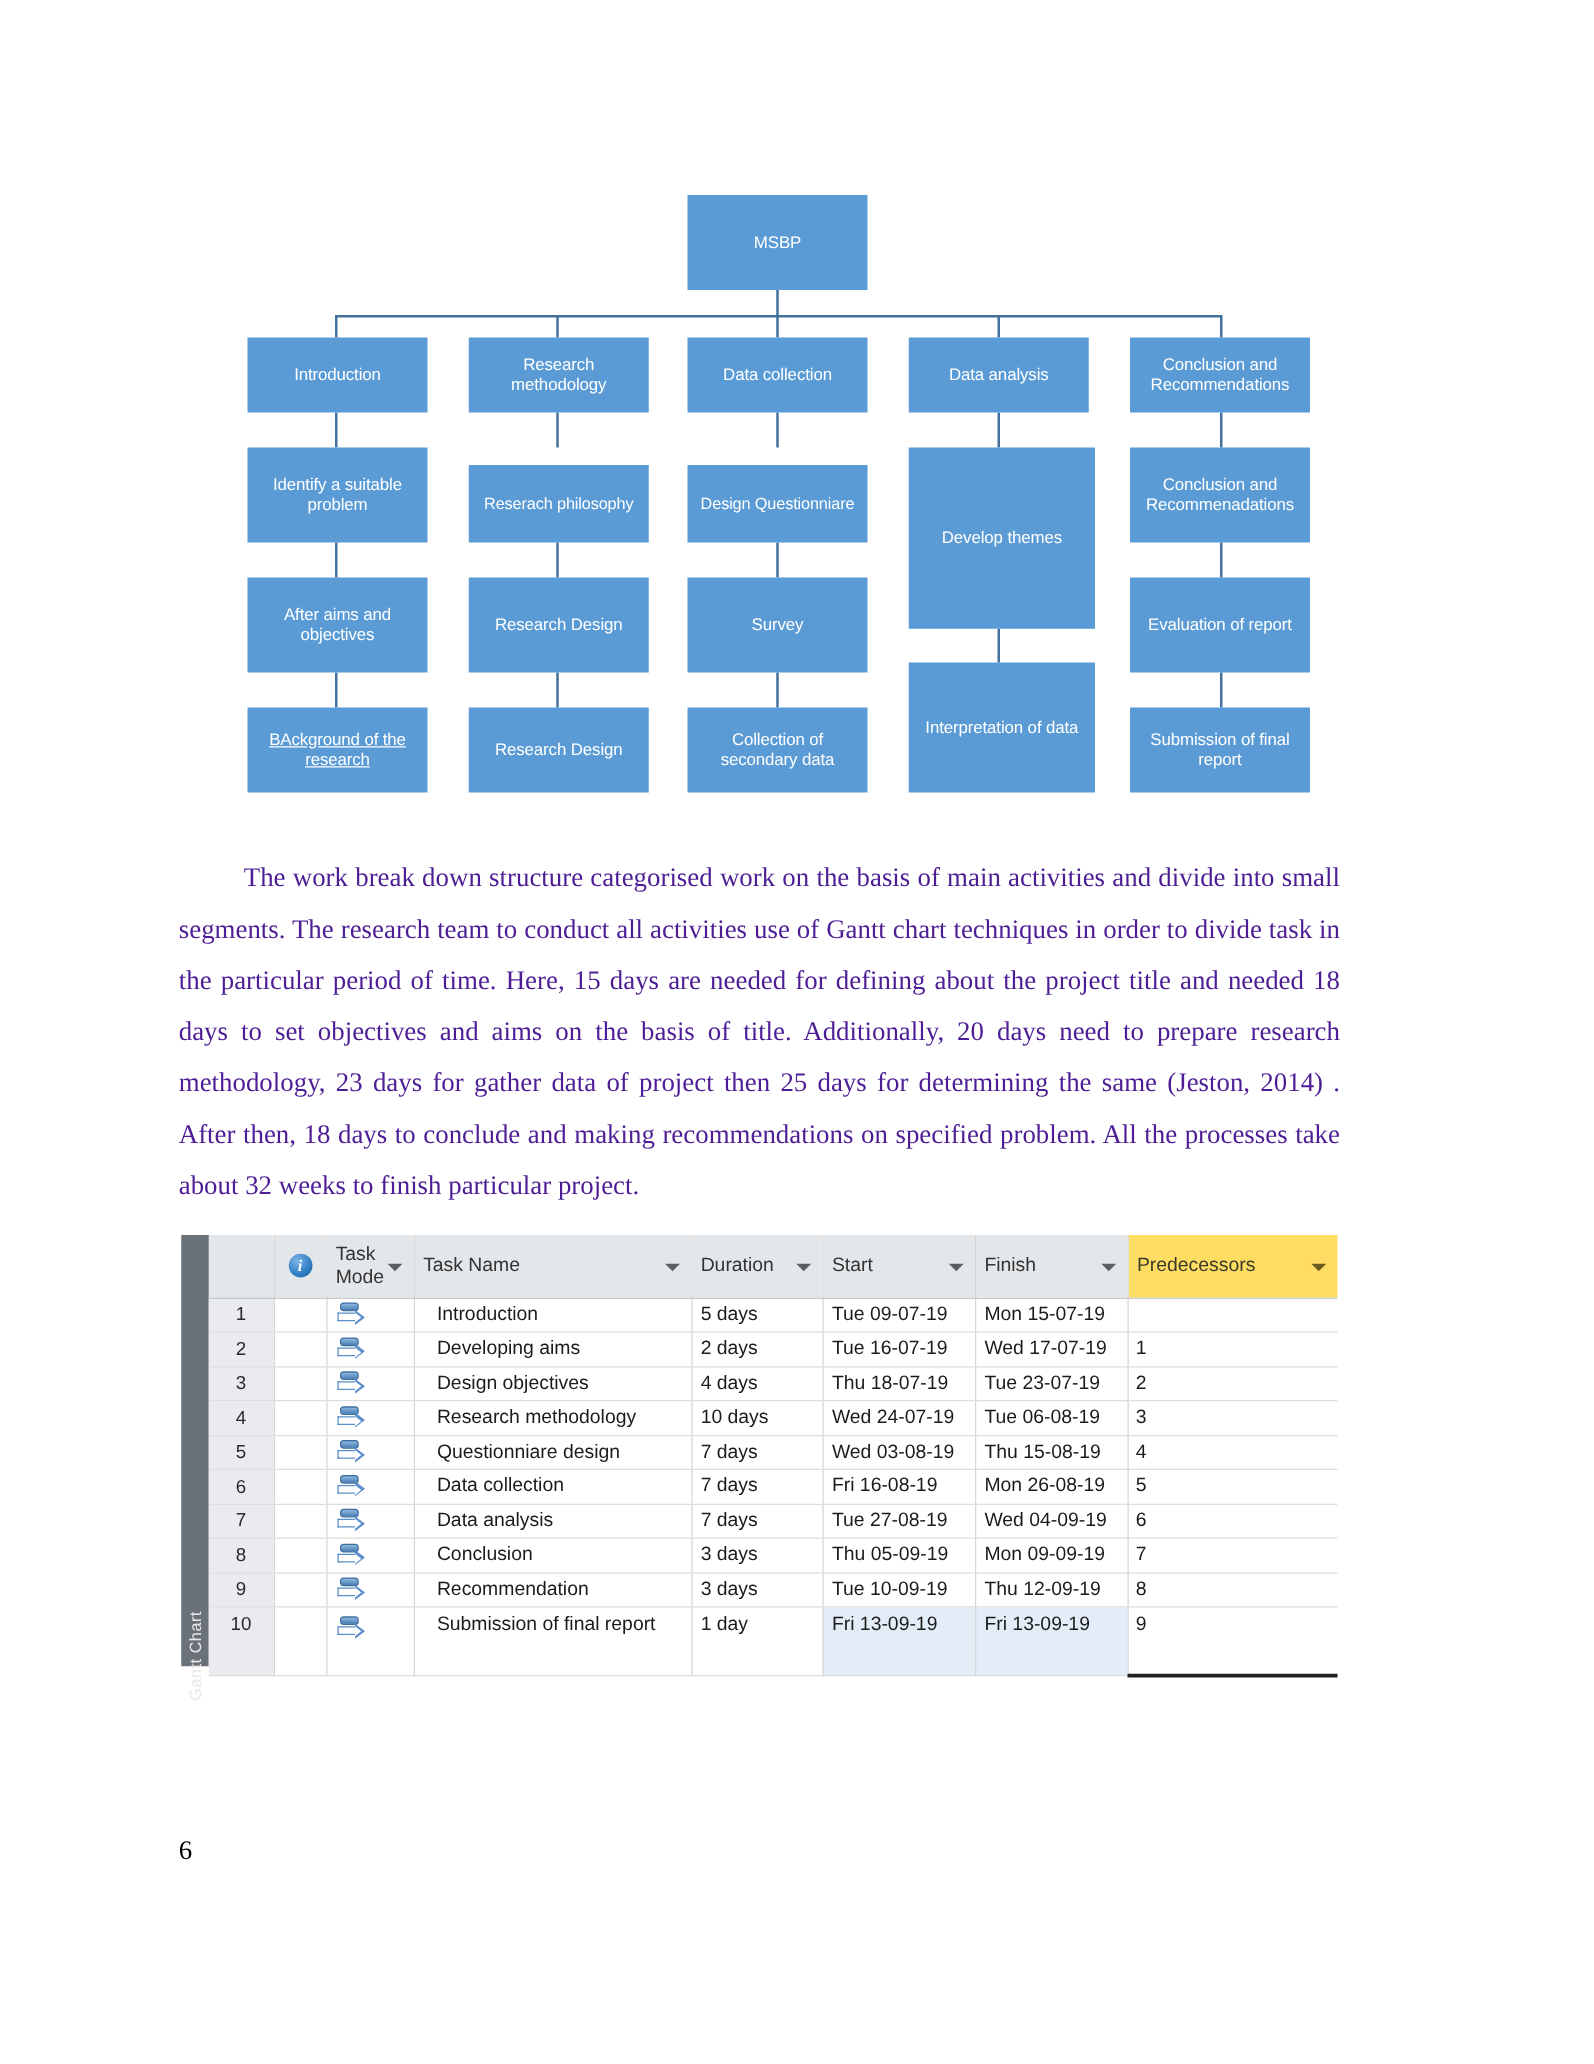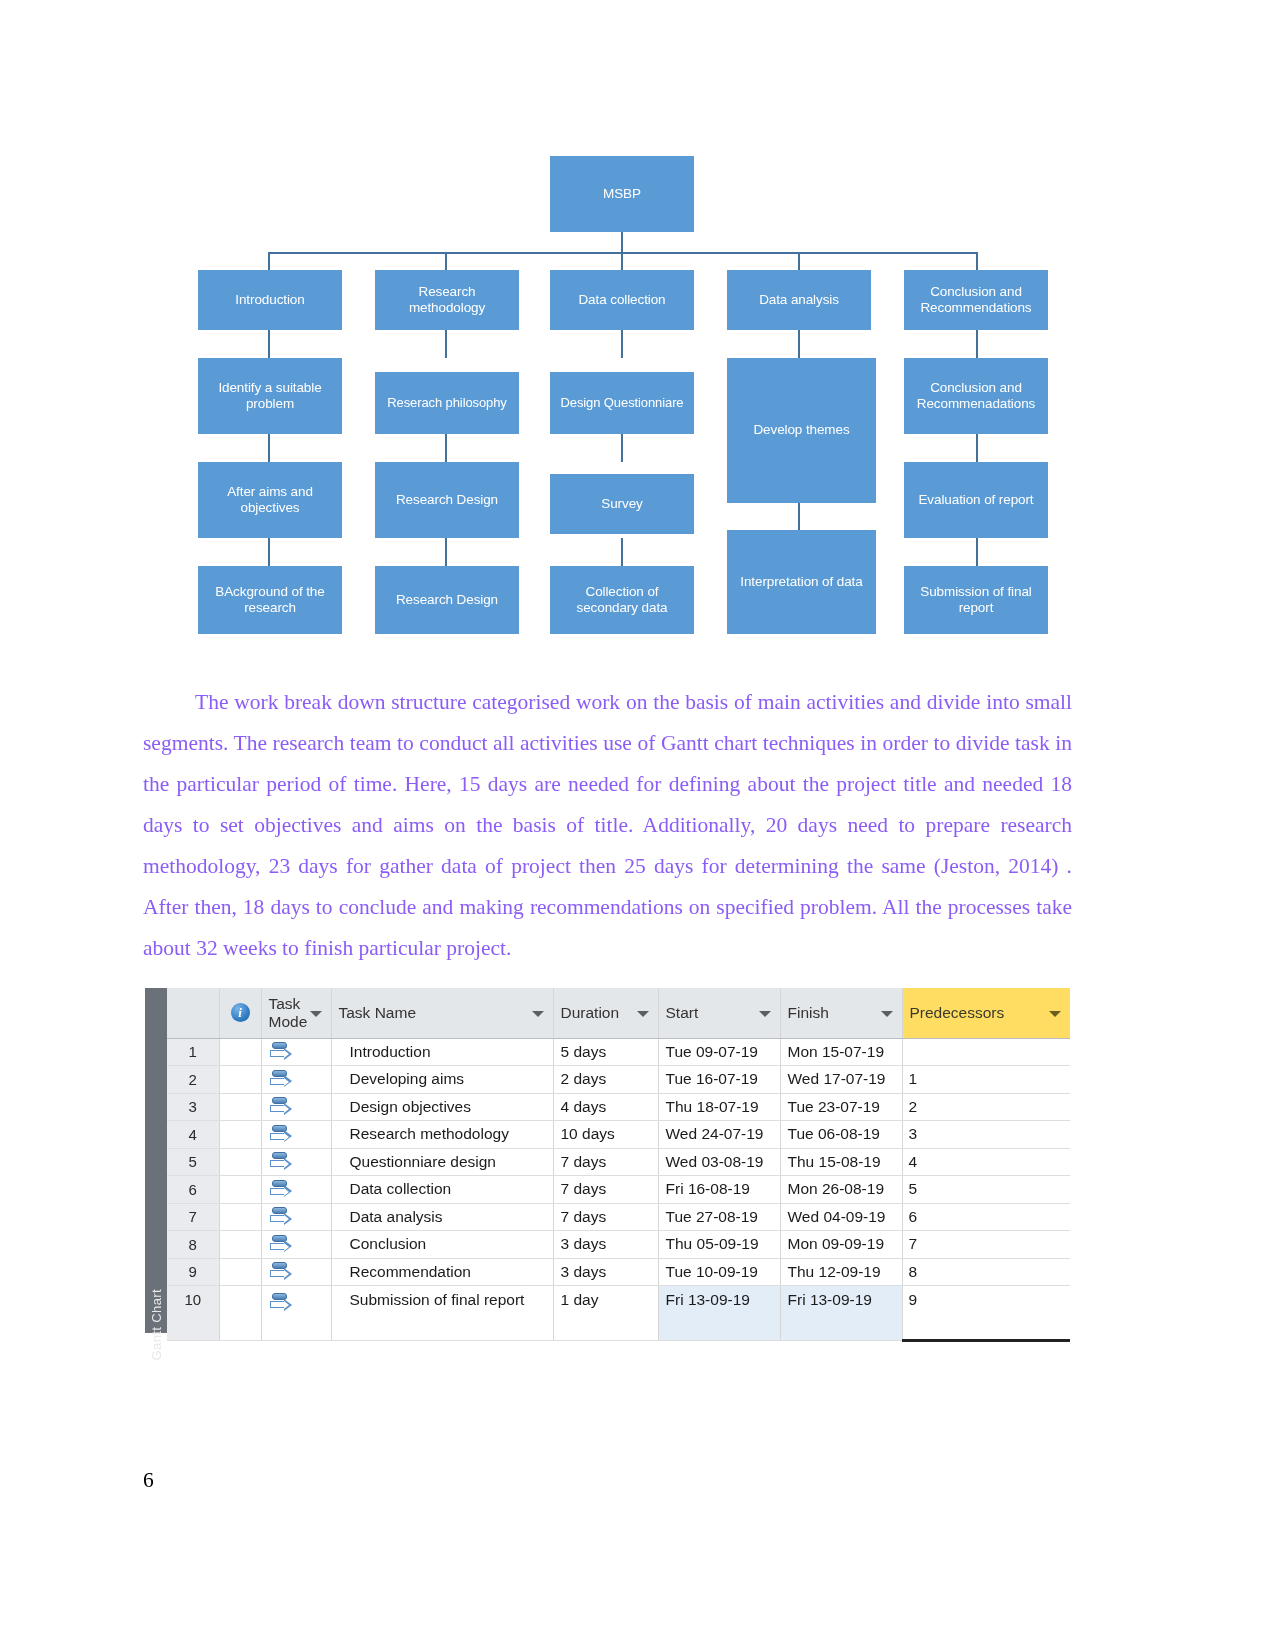--- a/index.html
+++ b/index.html
@@ -58,21 +58,21 @@
   
   .body-text {
     position: absolute;
     left: 143px;
     top: 660px;
     width: 929px;
     font-family: "Liberation Serif", serif;
     font-size: 21.5px;
     line-height: 41px;
     text-align: justify;
-    color: #8b5cf6;
+    color: #4c1d95;
   }
   .body-text .indent { display: inline-block; width: 52px; }
 
   
   .gantt {
     position: absolute;
     left: 145px;
     top: 988px;
     width: 925px;
     height: 345px;
@@ -317,31 +317,31 @@
     <div class="wbs-box" style="left:754px; top:218px; width:144px; height:76px;">
       <span>Conclusion and Recommenadations</span>
     </div>
 
     <div class="wbs-box" style="left:48px; top:322px; width:144px; height:76px;">
       <span>After aims and objectives</span>
     </div>
     <div class="wbs-box" style="left:225px; top:322px; width:144px; height:76px;">
       <span>Research Design</span>
     </div>
-    <div class="wbs-box" style="left:400px; top:334px; width:144px; height:60px;">
+    <div class="wbs-box" style="left:400px; top:322px; width:144px; height:76px;">
       <span>Survey</span>
     </div>
     <div class="wbs-box" style="left:577px; top:390px; width:149px; height:104px;">
       <span>Interpretation of data</span>
     </div>
     <div class="wbs-box" style="left:754px; top:322px; width:144px; height:76px;">
       <span>Evaluation of report</span>
     </div>
 
-    <div class="wbs-box" style="left:48px; top:426px; width:144px; height:68px;">
+    <div class="wbs-box" style="left:48px; top:426px; width:144px; height:68px;text-decoration:underline;">
       <span>BAckground of the research</span>
     </div>
     <div class="wbs-box" style="left:225px; top:426px; width:144px; height:68px;">
       <span>Research Design</span>
     </div>
     <div class="wbs-box" style="left:400px; top:426px; width:144px; height:68px;">
       <span>Collection of secondary data</span>
     </div>
     <div class="wbs-box" style="left:754px; top:426px; width:144px; height:68px;">
       <span>Submission of final report</span>

